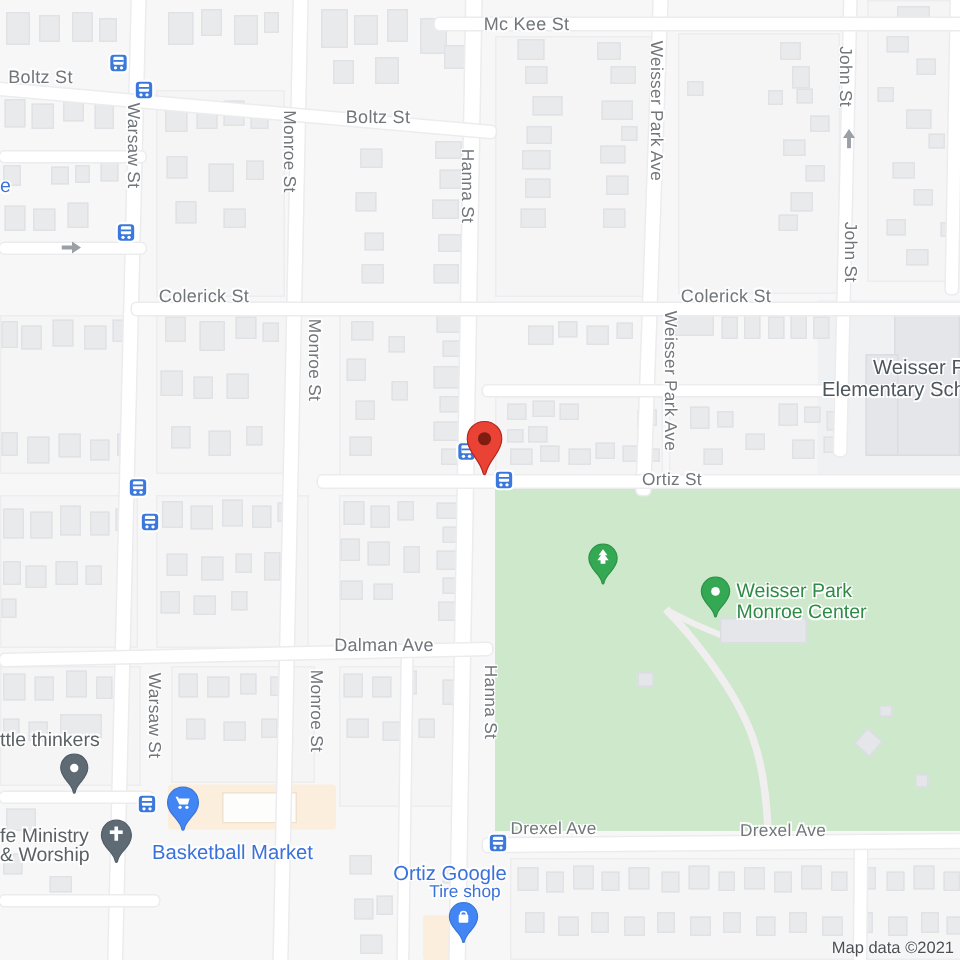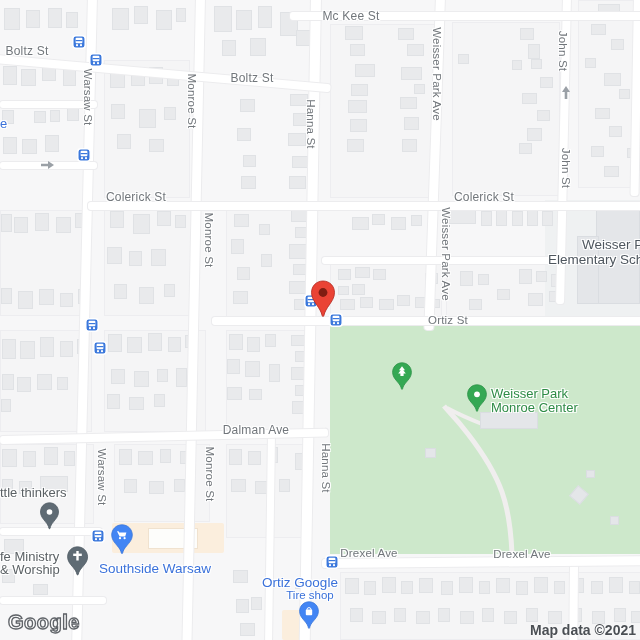--- a/index.html
+++ b/index.html
@@ -37,23 +37,22 @@
   .arrow{position:absolute;z-index:6;}
   .marker{position:absolute;z-index:9;}
   #google-logo{
     position:absolute;left:8px;bottom:6px;z-index:10;
     font-size:20px;font-weight:bold;letter-spacing:.5px;color:#ffffff;
     -webkit-text-stroke:1.3px #5f6368;
     text-shadow:0 0 1px #5f6368;
   }
   #attribution{
     position:absolute;right:4px;bottom:2px;z-index:10;
-    font-size:14px;color:#4b4f54;
+    font-size:11px;color:#4b4f54;
     text-shadow:0 0 2px #fff,0 0 2px #fff;
-    font-weight:bold;
   }
 </style>
 </head>
 <body>
 
 <div id="map">
 
   <div class="park" style="left:330px;top:326px;width:310px;height:228px;"></div>
   <div class="schoollot" style="left:545px;top:200px;width:95px;height:126px;"></div>
   <div class="peach" style="left:112px;top:523px;width:112px;height:30px;"></div>
@@ -378,21 +377,21 @@
   <span class="slabv" style="left:437px;top:74px;">Weisser Park Ave</span>
   <span class="slabv" style="left:446px;top:254px;">Weisser Park Ave</span>
   <span class="slabv" style="left:563px;top:51px;">John St</span>
   <span class="slabv" style="left:566px;top:168px;">John St</span>
 
   <span class="poi poi-blue" style="left:0px;top:116px;">e</span>
   <span class="poi poi-green" style="left:491px;top:386px;">Weisser Park</span>
   <span class="poi poi-green" style="left:491px;top:400px;">Monroe Center</span>
   <span class="poi poi-school" style="left:582px;top:237px;">Weisser Pa</span>
   <span class="poi poi-school" style="left:548px;top:252px;">Elementary Scho</span>
-  <span class="poi poi-blue center" style="left:155px;top:568px;font-size:13.5px;">Southside Warsaw</span>
+  <span class="poi poi-blue center" style="left:155px;top:568px;font-size:13.5px;">Basketball Market</span>
   <span class="poi poi-blue center" style="left:300px;top:582px;font-size:13.5px;">Ortiz Google</span>
   <span class="poi poi-blue center" style="left:310px;top:595px;font-size:11.5px;">Tire shop</span>
   <span class="poi poi-gray" style="left:0px;top:485px;">ttle thinkers</span>
   <span class="poi poi-gray" style="left:0px;top:549px;">fe Ministry</span>
   <span class="poi poi-gray" style="left:0px;top:562px;">&amp; Worship</span>
 
   <svg class="pin" style="left:391px;top:362px;" width="22" height="31" viewBox="0 0 22 31">
     <path d="M11 .8C5.6.8 1.6 5 1.6 10.3c0 4.1 2.6 6.9 5.2 10 1.9 2.2 3.2 4.2 3.6 6.5.1.7 1.1.7 1.2 0 .4-2.3 1.7-4.3 3.6-6.5 2.6-3.1 5.2-5.9 5.2-10C20.4 5 16.4.8 11 .8z" fill="#34a853" stroke="#2d9248" stroke-width=".8"></path>
     <path d="M11 4.2l3 4h-1.7l2.5 3.3h-2.2v2.4H9.4v-2.4H7.2l2.5-3.3H8z" fill="#fff"></path>
   </svg>
@@ -485,15 +484,14 @@
   </svg>
       <svg class="busstop" width="14" height="14" viewBox="0 0 14 14" style="left: 332px; top: 562px;">
     <rect x=".8" y=".8" width="12.4" height="12.4" rx="3" fill="#3b78dc" stroke="#fff" stroke-width="1.5"></rect>
     <rect x="3.6" y="2.8" width="6.8" height="5.4" rx=".9" fill="#fff"></rect>
     <rect x="3.6" y="5" width="6.8" height="1.2" fill="#3b78dc"></rect>
     <circle cx="5" cy="10.2" r="1.1" fill="#fff"></circle>
         <circle cx="9" cy="10.2" r="1.1" fill="#fff"></circle>
   </svg>
     </div>
 
-  <div id="google-logo">Google</div>
   <div id="attribution">Map data ©2021</div>
 </div>
 
 </body></html>

